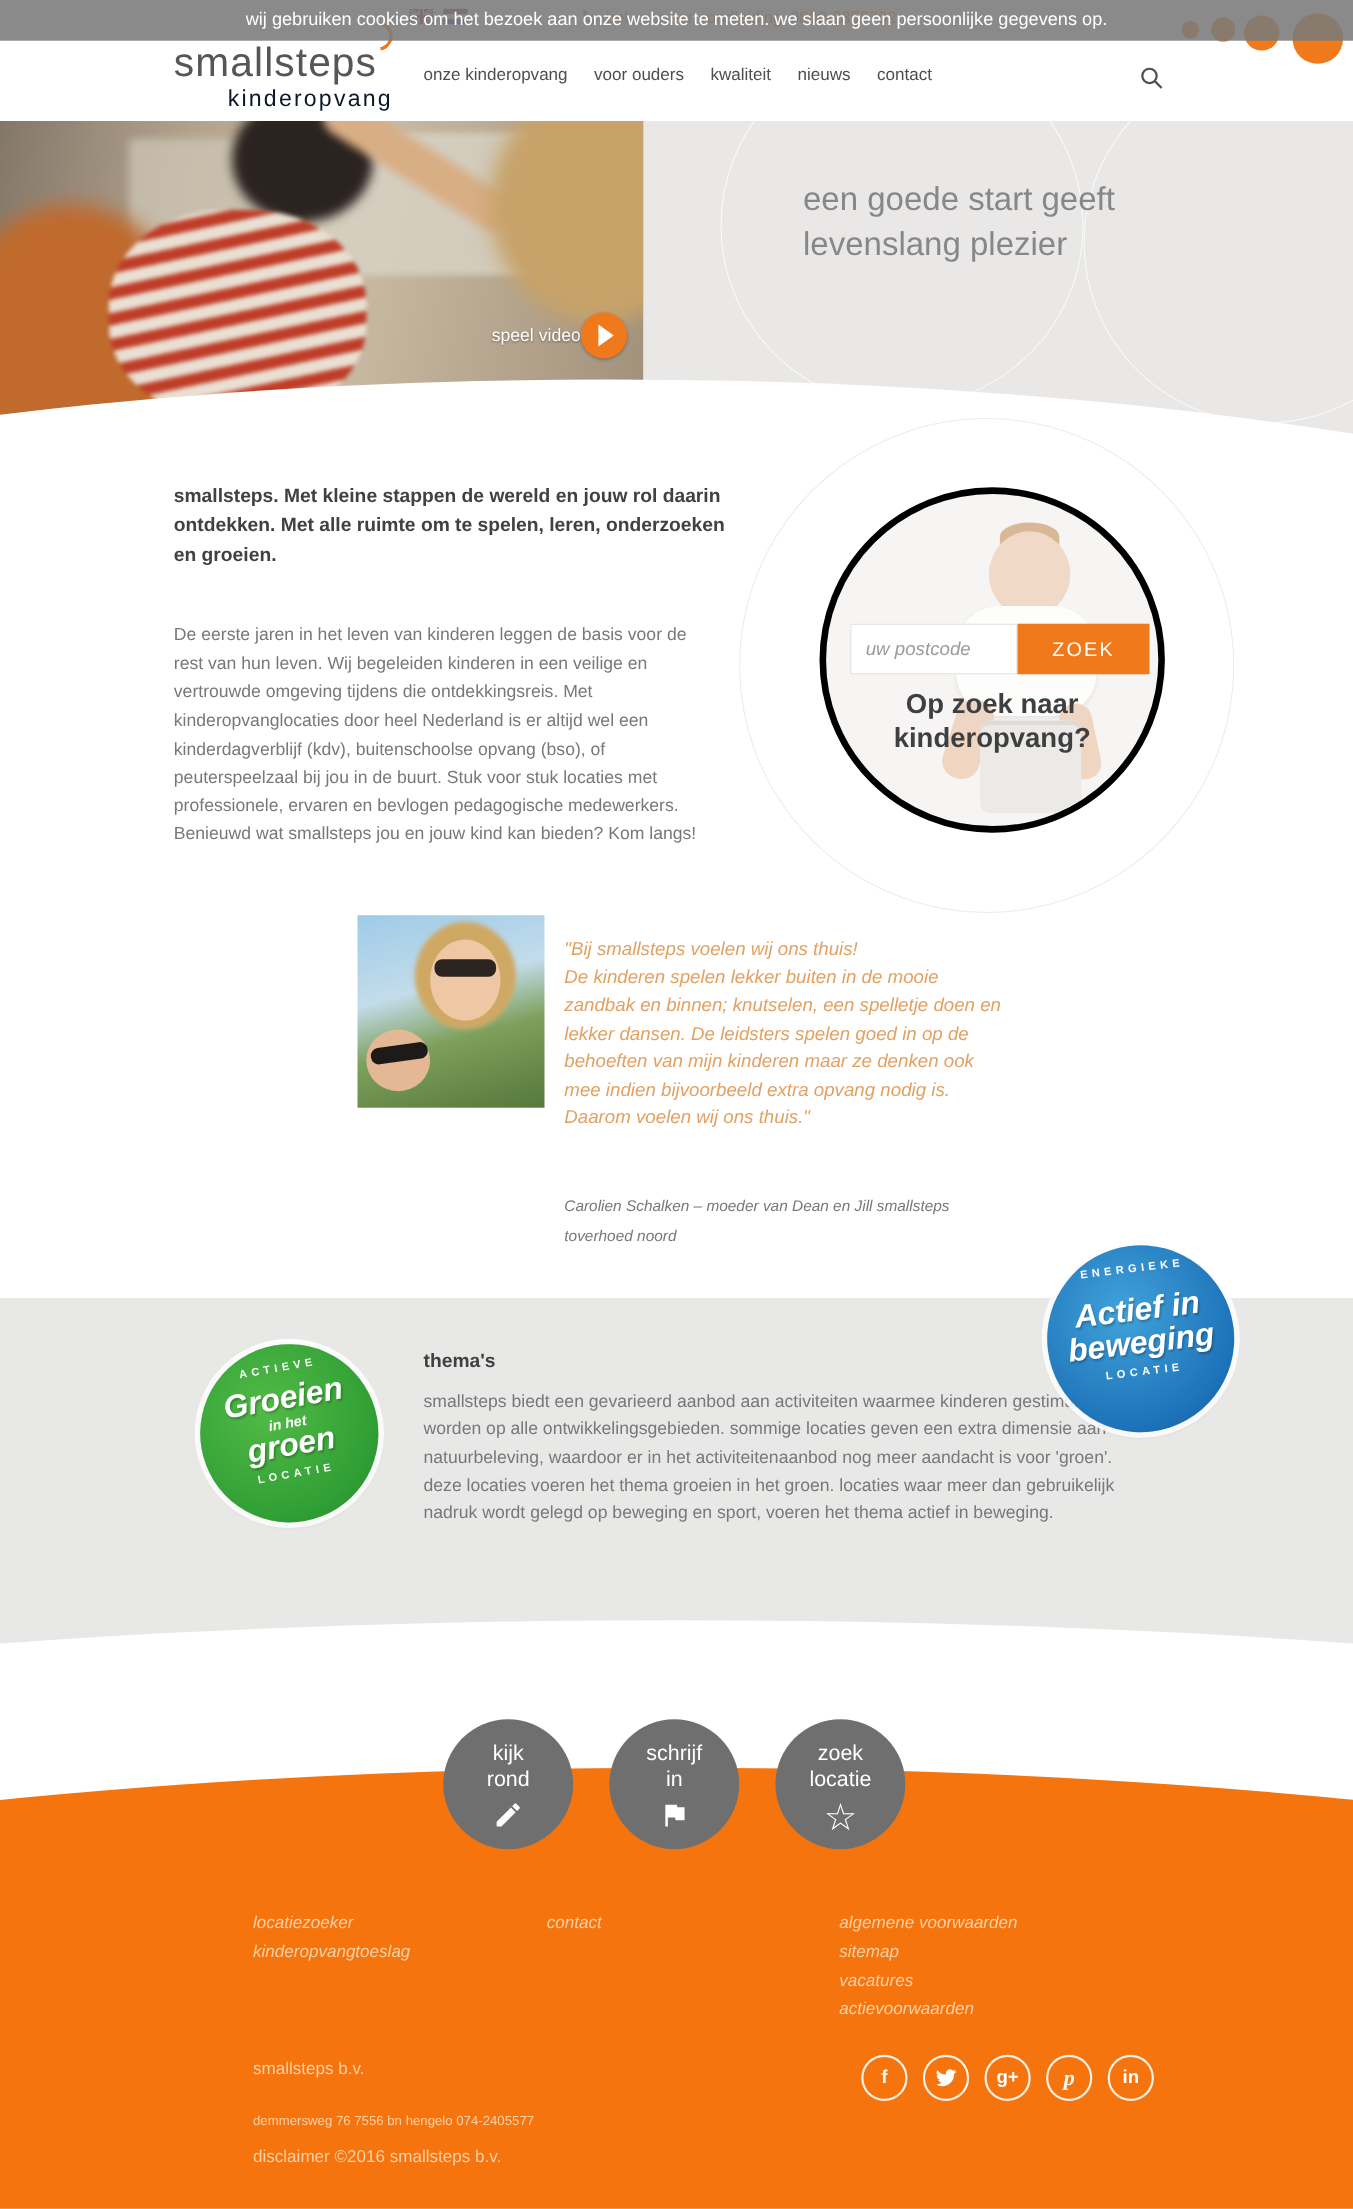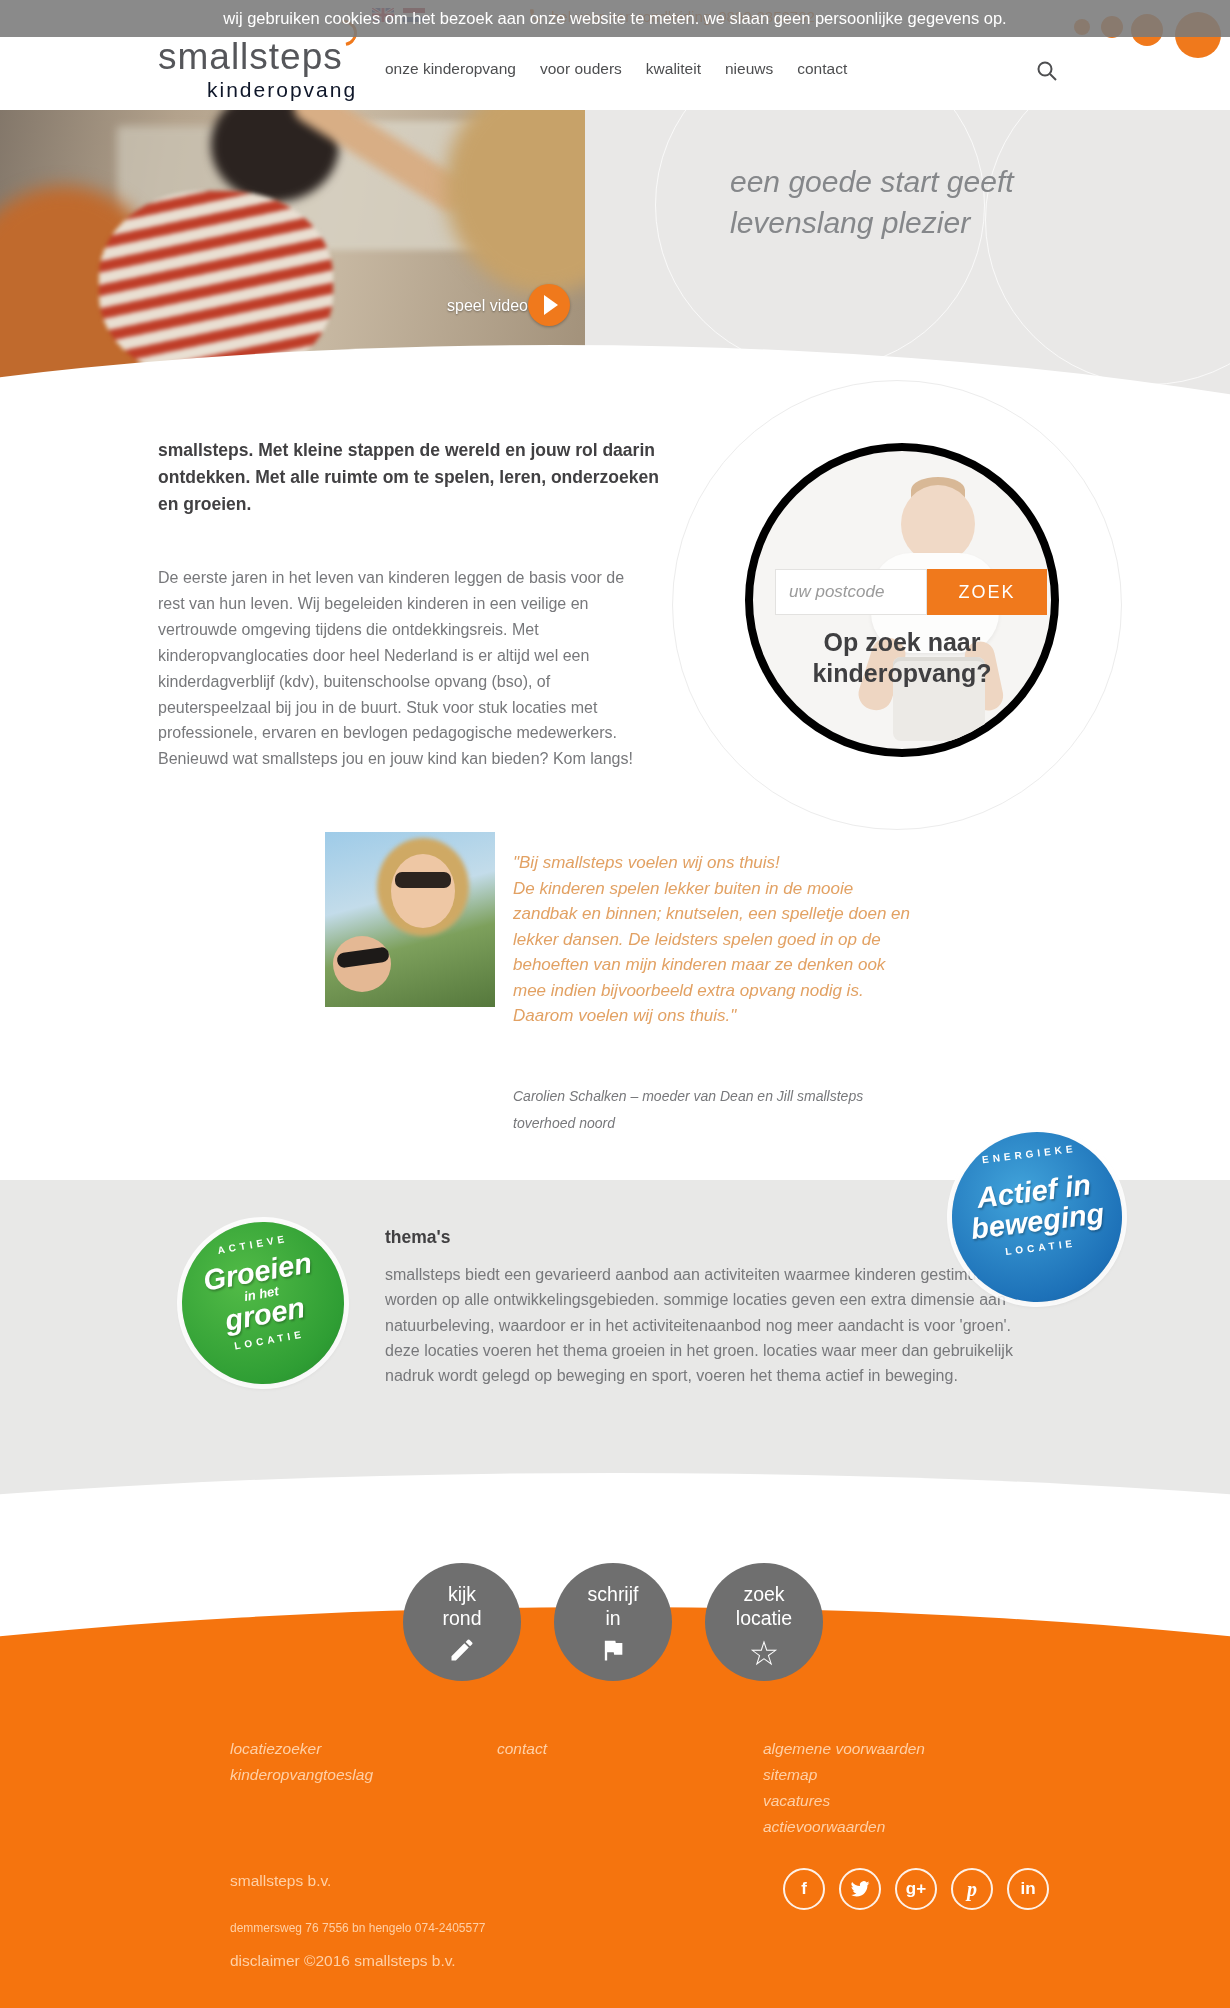--- a/index.html
+++ b/index.html
@@ -38,32 +38,32 @@
   .hv-hair { left:36%; top:-8%; width:22%; height:42%; background:#2b2320; filter:blur(5px); }
   .hv-stripes { left:17%; top:30%; width:40%; height:70%; border-radius:45%;
     background:repeating-linear-gradient(168deg,#bf3d28 0 11px,#e9dfd2 11px 23px); filter:blur(2px); }
   .hv-arm { left:48%; top:8%; width:34%; height:13%; background:#d8ae85; transform:rotate(32deg); border-radius:20px; filter:blur(4px); }
   .hv-adult-right { right:-10%; top:-12%; width:34%; height:80%; background:#c7a269; filter:blur(9px); }
   .play-label { left:447px; top:297px; color:#fff; font-size:16px; z-index:4; text-shadow:0 1px 2px rgba(0,0,0,.4); }
   .play-circle { left:528px; top:284px; width:42px; height:42px; border-radius:50%; background:#f0791c; z-index:4;
     box-shadow:0 1px 3px rgba(0,0,0,.3); cursor:pointer; }
   .play-circle::after { content:""; position:absolute; left:16px; top:11px; border-left:14px solid #fff;
     border-top:10px solid transparent; border-bottom:10px solid transparent; }
-  .hero-right { left:585px; top:110px; width:645px; height:330px; background:#e9e8e7; overflow:hidden;font-style:italic; }
+  .hero-right { left:585px; top:110px; width:645px; height:330px; background:#e9e8e7; overflow:hidden; }
   .hero-ring { position:absolute; border:1px solid rgba(255,255,255,.75); border-radius:50%; width:330px; height:330px; }
   .tagline { position:absolute; left:145px; top:52px; font-size:30px; color:#85878a; line-height:1.35; }
   .hero-curve { left:-676px; top:345px; width:2460px; height:600px; background:#fff; border-radius:50%; z-index:3; }
 
   
   .intro-heading { left:158px; top:437px; width:505px; font-size:17.5px; font-weight:bold; color:#414042; line-height:1.55; z-index:4; }
   .intro-par { left:158px; top:565px; width:490px; font-size:16px; color:#77787b; line-height:1.62; z-index:4; }
 
   
   .deco-ring { left:672px; top:380px; width:450px; height:450px; border:1px solid #ececec; border-radius:50%; z-index:3; }
-  .search-circle { left:745px; top:443px; width:314px; height:314px; border-radius:50%; border:8px solid #000000;
+  .search-circle { left:745px; top:443px; width:314px; height:314px; border-radius:50%; border:6px solid #000000;
     background:#f6f5f3; overflow:hidden; z-index:4; }
   .baby-head { position:absolute; left:148px; top:34px; width:74px; height:78px; border-radius:50%; background:#f0d9c6; }
   .baby-hair { position:absolute; left:158px; top:26px; width:54px; height:26px; border-radius:50% 50% 0 0; background:#d8b astonishing; }
   .baby-hair { background:#d8b896; }
   .baby-body { position:absolute; left:118px; top:102px; width:128px; height:100px; border-radius:40px; background:#fdfdfc;
     box-shadow:0 2px 4px rgba(0,0,0,.06); }
   .baby-leg1 { position:absolute; left:112px; top:186px; width:34px; height:74px; border-radius:16px; background:#eed6c2; transform:rotate(18deg); }
   .baby-leg2 { position:absolute; left:216px; top:190px; width:30px; height:70px; border-radius:16px; background:#eed6c2; transform:rotate(-12deg); }
   .baby-stool { position:absolute; left:140px; top:206px; width:92px; height:84px; background:#eceae6; border-radius:8px;
     box-shadow:inset 0 4px 0 #dddbd6; }

